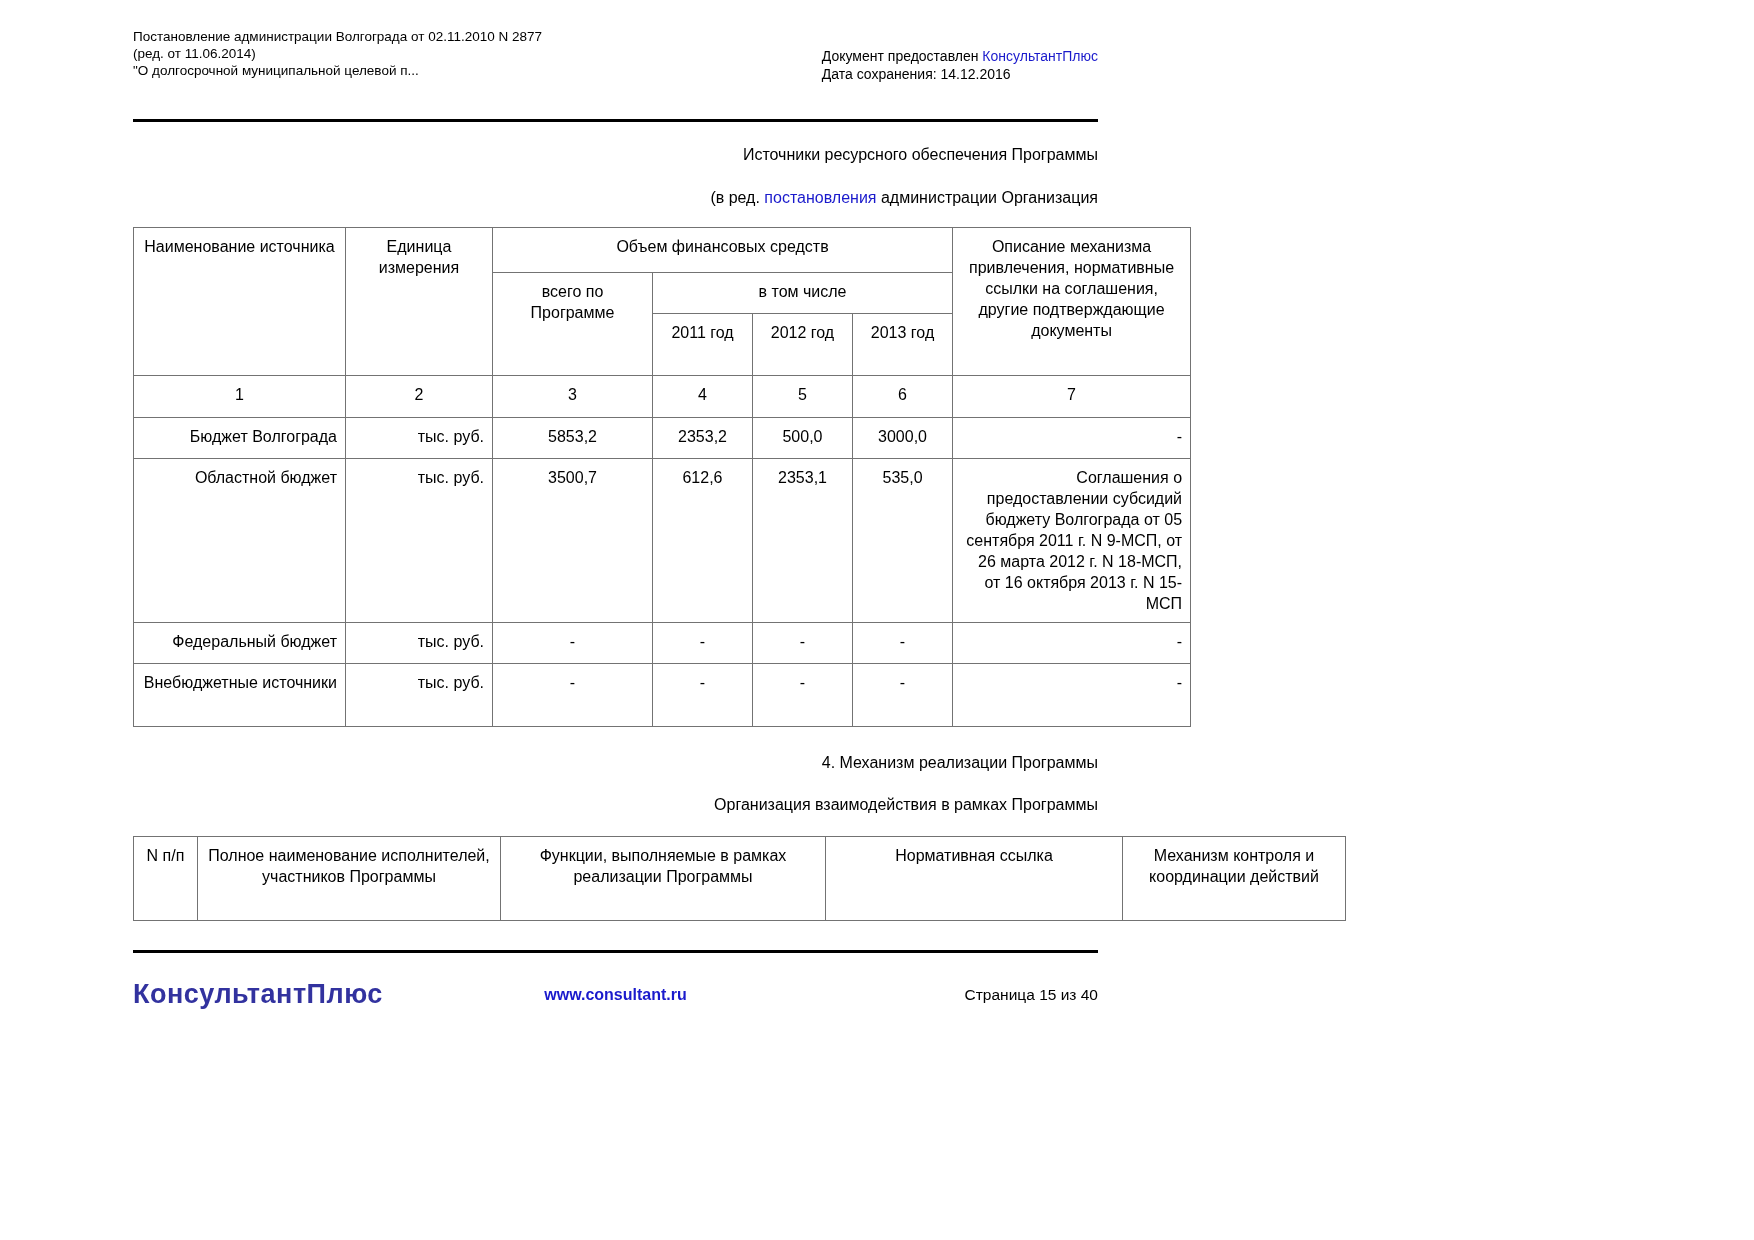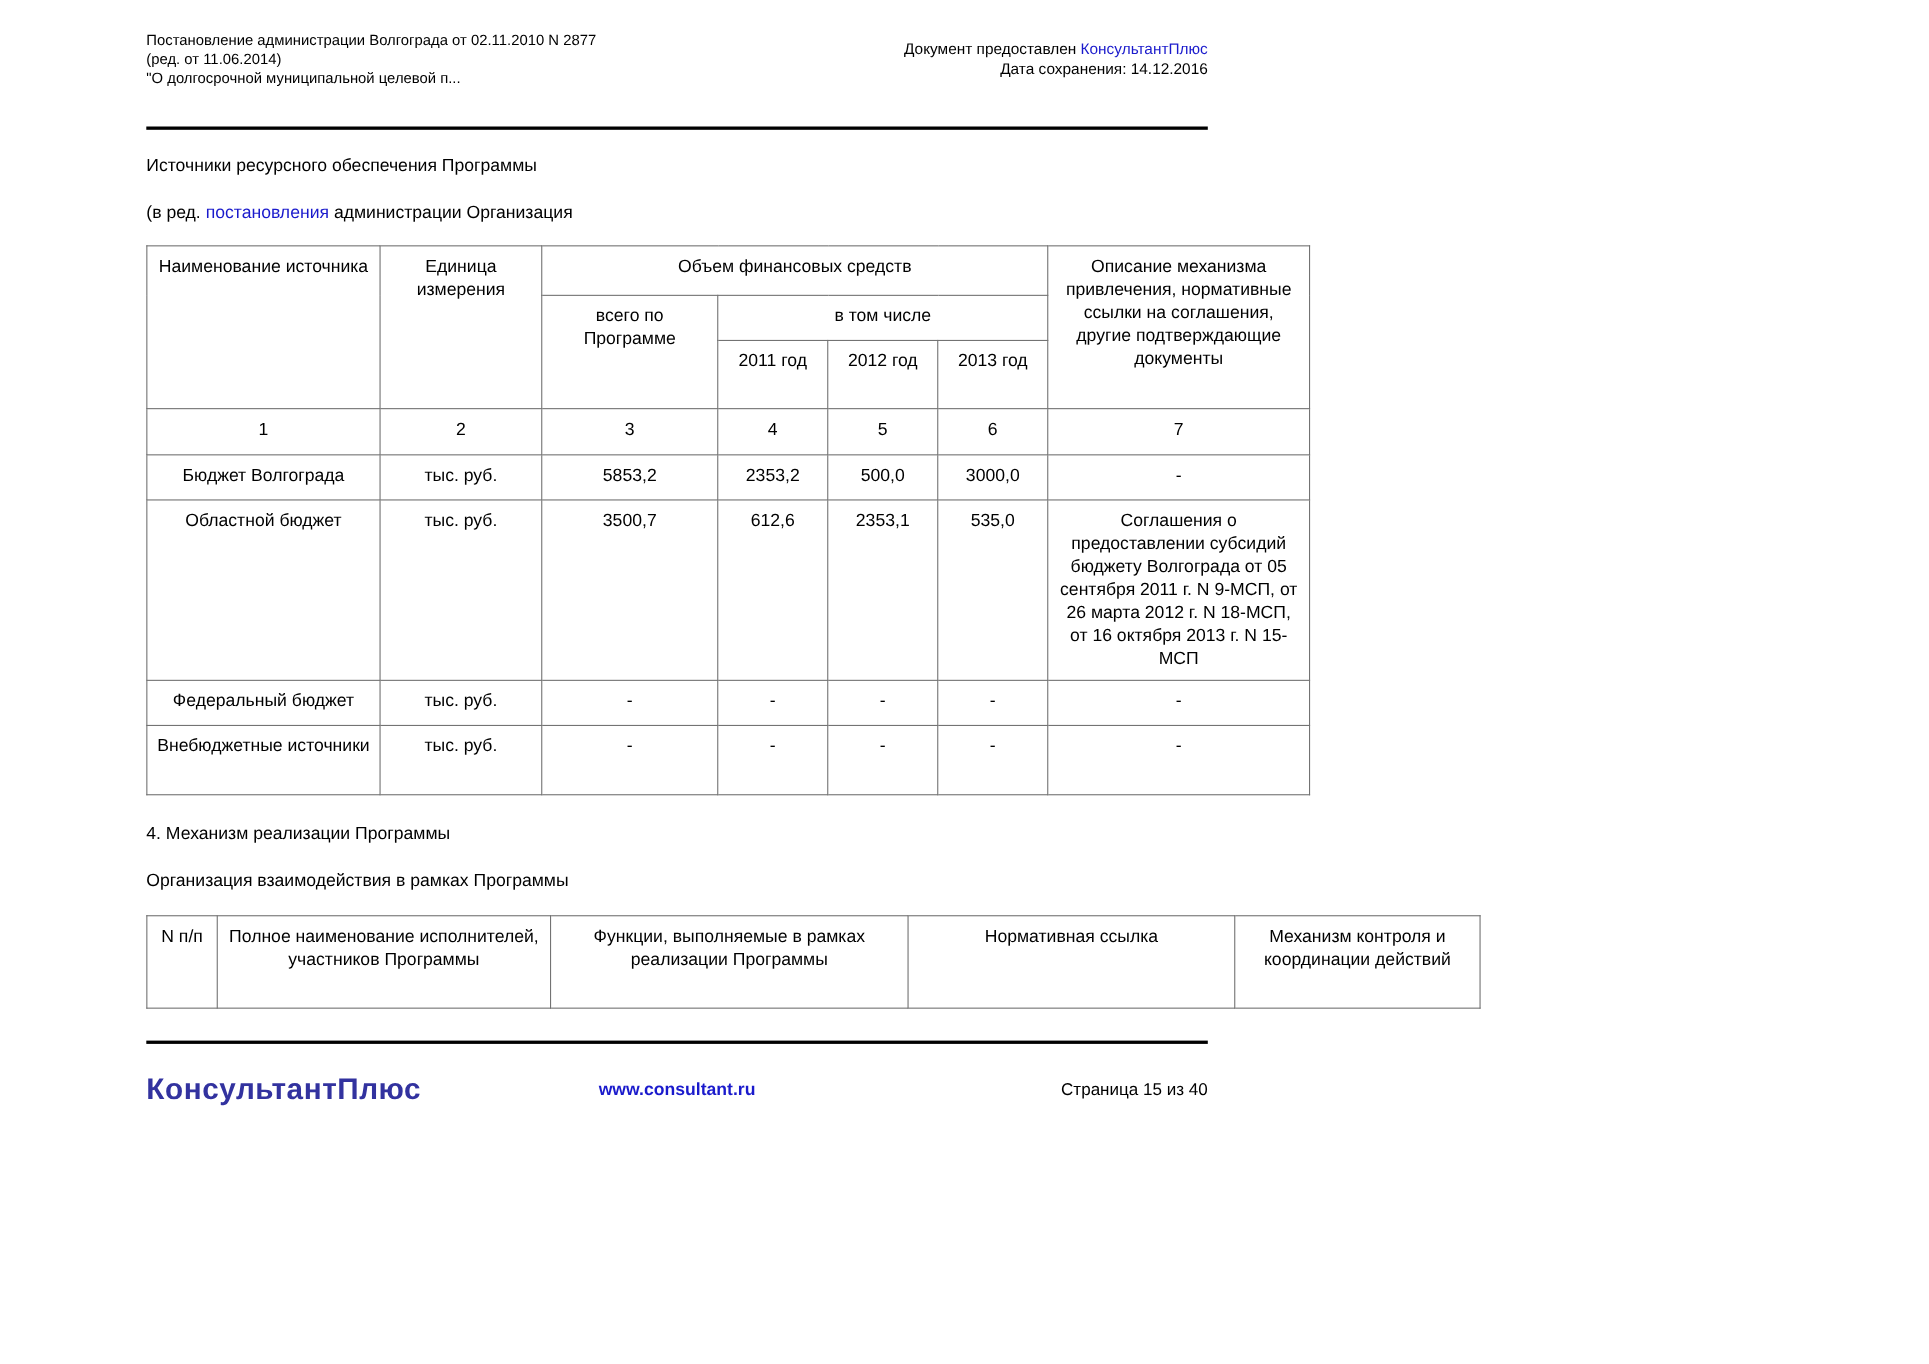--- a/index.html
+++ b/index.html
@@ -11,44 +11,44 @@
     color: #000000;
     font-family: "Liberation Sans", "DejaVu Sans", sans-serif;
     font-size: 16px;
     line-height: 21px;
     position: relative;
     overflow: hidden;
     padding: 28px 320px 0 133px;
   }
   .top-header { display: flex; justify-content: space-between; align-items: flex-start; }
   .doc-info { font-size: 13.5px; line-height: 17px; }
-  .provider-info { font-size: 14px; line-height: 18px; text-align: right; padding-top: 7px; }
+  .provider-info { font-size: 14px; line-height: 18px; padding-top: 7px; margin-top: 12px; }
   .link { color: var(--link, #1a1acc); text-decoration: none; cursor: pointer; }
   .rule { height: 3px; background: #000; }
   .rule1 { margin-top: 36px; }
   .rule2 { margin-top: 29px; }
-  .center { text-align: left; }
+  .center { text-align: right; }
   .doc-heading { margin-top: 22px; }
   .amend-block { margin-top: 22px; }
   .section-title { margin-top: 25px; }
   .section-subtitle { margin-top: 21px; }
 
   table { border-collapse: collapse; table-layout: fixed; }
   th, td {
     border: 1px solid #737373;
     vertical-align: top;
     font-weight: normal;
     font-size: 16px;
     line-height: 21px;
     padding: 8px 8px;
     overflow: hidden;
   }
   th { text-align: center; }
   td.c { text-align: center; }
-  td.l, th.l { text-align: center; }
+  td.l, th.l { text-align: right; }
 
   .t1 { width: 1057px; margin-top: 19px; }
   .t1 tr.h-row1 { height: 45px; }
   .t1 tr.h-row2 { height: 41px; }
   .t1 tr.h-row3 { height: 62px; }
   .t1 tr.idx-row { height: 42px; }
   .t1 tr.r-single { height: 41px; }
   .t1 tr.r-last { height: 63px; }
 
   .t2 { width: 1212px; margin-top: 21px; }

